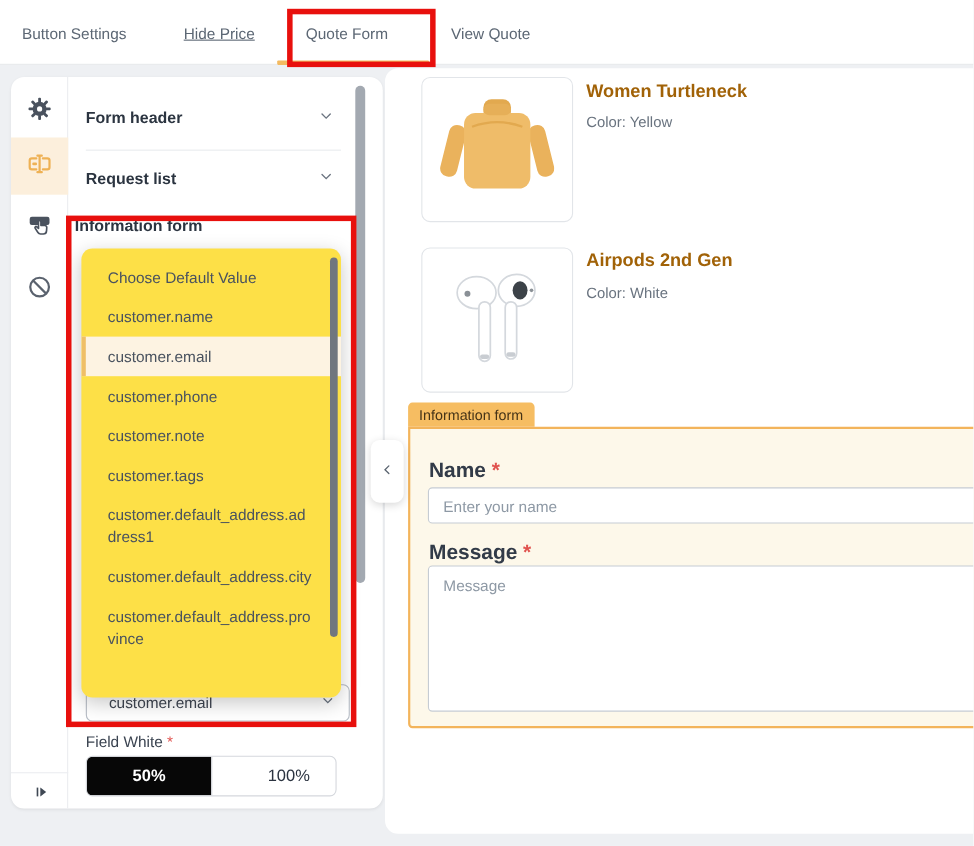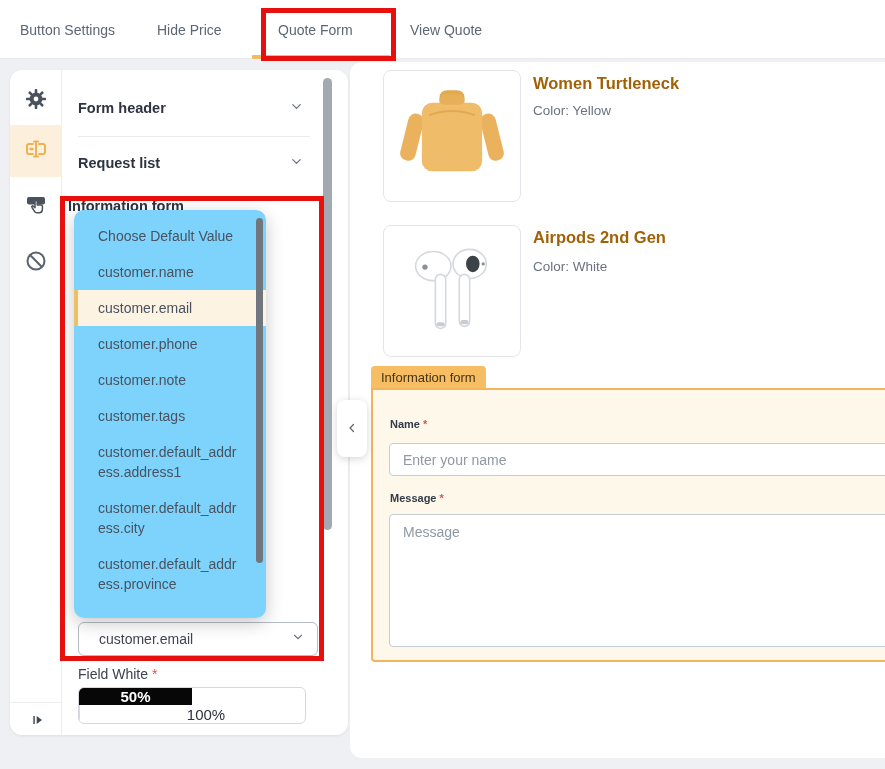--- a/index.html
+++ b/index.html
@@ -29,64 +29,64 @@
   .rail-bottom-divider { left:0; top:632px; width:52px; height:1px; background:#ebedf0; }
   .rail-collapse { left:14px; top:640px; width:28px; height:24px; display:flex; align-items:center; justify-content:center; cursor:pointer; }
 
   .section-row { left:52px; width:286px; height:40px; display:flex; align-items:center; justify-content:space-between; padding:0 44px 0 16px; cursor:pointer;gap:20px; }
   .section-row .label { font-size:14.5px; font-weight:bold; color:#2b3440; }
   .section-divider { left:68px; width:232px; height:1px; background:#e9ebee; }
 
   .panel-scrollbar { left:313px; top:8px; width:9px; height:452px; background:#a3a9b1; border-radius:5px; cursor:pointer; }
 
   
-  .dropdown { left:74px; top:210px; width:192px; height:408px; background:#7dd3fc; border-radius:10px;
+  .dropdown { left:74px; top:226px; width:236px; height:408px; background:#fde047; border-radius:10px;
               box-shadow:0 5px 18px rgba(0,0,0,.22); z-index:20; overflow:hidden; padding-top:8px; }
   .dd-option { padding:8px 26px 8px 24px; font-size:14px; line-height:20px; color:#49525f; word-break:break-all; cursor:pointer; }
   .dd-option.selected { background:#fdf3e2; border-left:4px solid #efbf67; padding-left:20px; }
   .dd-scroll-thumb { position:absolute; right:3px; top:8px; width:7px; height:345px; background:#70767e; border-radius:4px; cursor:pointer; }
 
   .dv-select { left:78px; top:622px; width:240px; height:34px; background:#fff; border:1px solid #b6bcc5; border-radius:6px;
                display:flex; align-items:center; justify-content:space-between; padding:0 12px 0 20px; z-index:15; cursor:pointer; }
   .dv-select .value { font-size:14px; color:#3f4652; }
 
   .fw-label { left:78px; top:666px; font-size:14px; color:#3a4350; z-index:2; }
   .req { color:#e0524e; }
-  .fw-toggle { left:78px; top:687px; width:228px; height:37px; border:1px solid #d5d8dd; border-radius:6px; overflow:hidden; display:flex; background:#fff; z-index:2;flex-direction:column; }
+  .fw-toggle { left:78px; top:687px; width:228px; height:37px; border:1px solid #d5d8dd; border-radius:6px; overflow:hidden; display:flex; background:#fff; z-index:2; }
   .fw-seg { display:flex; align-items:center; justify-content:center; font-size:15px; cursor:pointer; }
   .fw-seg.sel { width:113px; background:#070707; color:#fff; font-weight:bold; }
   .fw-seg.unsel { flex:1; color:#2b3340; border-left:1px solid #d5d8dd;padding-left:27px; }
 
   .collapse-handle { left:337px; top:400px; width:30px; height:57px; background:#fff; border-radius:8px;
                      box-shadow:0 2px 8px rgba(0,0,0,.16); z-index:6; display:flex; align-items:center; justify-content:center; cursor:pointer; }
 
   .clipped-section { left:68px; top:198px; font-size:14.5px; font-weight:bold; color:#2b3440; z-index:3; }
 
   
   .preview-card { left:350px; top:62px; width:535px; height:696px; background:#fff; border-radius:12px 0 0 12px; overflow:hidden; z-index:2; }
   .prod-img { width:138px; height:132px; border:1px solid #e2e5e9; border-radius:8px; background:#fff; display:flex; align-items:center; justify-content:center; }
   .prod-title { font-size:16.5px; font-weight:bold; color:#a16207; }
   .prod-attr  { font-size:13.5px; color:#69737f; }
 
   .info-tab { left:21px; top:304px; height:22px; background:#f6bd62; border-radius:4px 4px 0 0; padding:0 10px;
               display:flex; align-items:center; font-size:13px; color:#453317; }
   .info-panel { left:21px; top:326px; width:520px; height:274px; border:2px solid #f3b45b; background:#fdf8ea; border-radius:0 4px 4px 4px; }
-  .field-label { position:absolute; font-size:11px; font-weight:bold; color:#323b48; }
+  .field-label { position:absolute; font-size:19px; font-weight:bold; color:#323b48; }
   .text-input { position:absolute; border:1px solid #c6ccd3; border-radius:4px; background:#fff; font-family:"Liberation Sans",sans-serif;
                 font-size:14px; color:#333b48; padding:0 13px; outline:none; }
   .text-area  { position:absolute; border:1px solid #c6ccd3; border-radius:4px; background:#fff; font-family:"Liberation Sans",sans-serif;
                 font-size:14px; color:#333b48; padding:9px 13px; resize:none; outline:none; }
   ::placeholder { color:#8e99a5; opacity:1; }
 </style>
 </head>
 <body>
 
 <div class="abs header"></div>
 <div class="abs tab" style="left:20px;">Button Settings</div>
-<div class="abs tab" style="left:157px;">Hide Price</div>
+<div class="abs tab" style="left:167px;text-decoration:underline;">Hide Price</div>
 <div class="abs tab" style="left:278px;">Quote Form</div>
 <div class="abs tab" style="left:410px;">View Quote</div>
 <div class="abs tab-underline"></div>
 <div class="abs red-box red-box-tab"></div>
 
 <div class="abs left-card">
   <div class="abs icon-rail">
     <div class="abs rail-item" style="top:5px;">
       <span>
         <svg width="22" height="22" viewBox="0 0 24 24">

